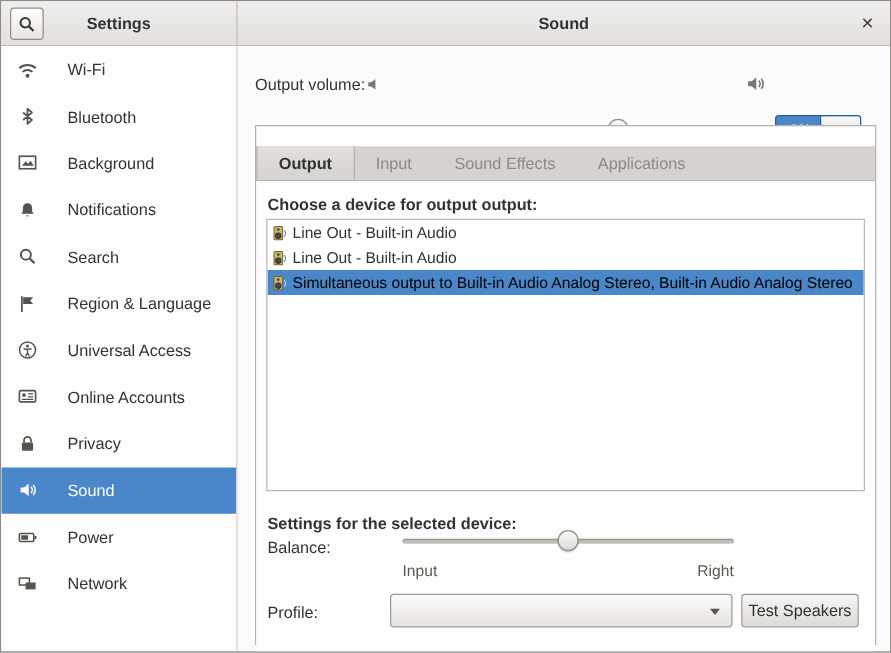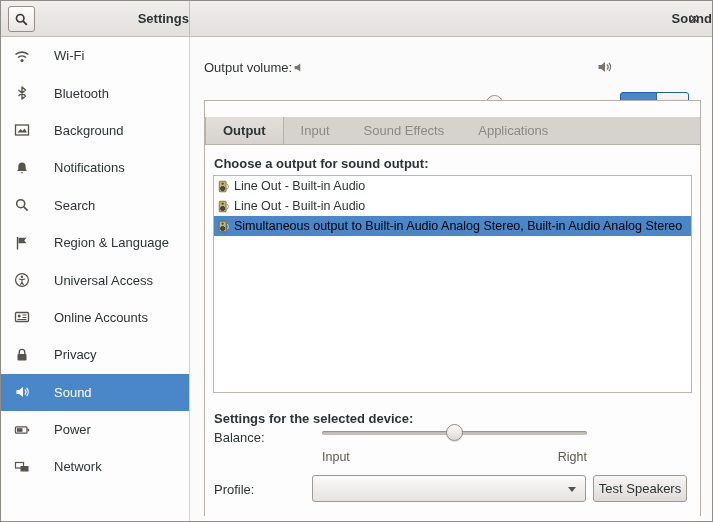--- a/index.html
+++ b/index.html
@@ -23,21 +23,21 @@
     border-bottom: 1px solid #c2bdb6;
     display: flex;
   }
   .hb-left {
     position: relative; width: 189px; height: 100%;
     border-right: 1px solid #c2bdb6;
   }
   .hb-right { position: relative; flex: 1; height: 100%; }
   .hb-title {
     position: absolute; left: 0; right: 0; top: 10px;
-    text-align: right; font-weight: bold; color: #2e3436;
+    text-align: center; font-weight: bold; color: #2e3436;
   }
   .search-btn {
     position: absolute; left: 7px; top: 5px;
     width: 27px; height: 26px;
     border: 1px solid #978f86;
     border-radius: 3px;
     background: linear-gradient(to bottom, #fefefe, #e8e6e3);
     display: flex; align-items: center; justify-content: center;
     cursor: pointer;
   }
@@ -358,21 +358,21 @@
     <div class="notebook">
       <div class="tabstrip">
         <div class="tab active">Output</div>
         <div class="tab">Input</div>
         <div class="tab">Sound Effects</div>
         <div class="tab">Applications</div>
       </div>
 
       <div class="page">
 
-        <span class="bold-label choose-label">Choose a output for sound output:</span>
+        <span class="bold-label choose-label">Choose a device for output output:</span>
 
         <div class="device-list">
           <div class="device-row">
             <span>
                 <svg width="13" height="13" viewBox="0 0 16 16">
                   <rect x="1.5" y="1.5" width="8.5" height="13" rx="1" fill="#c8b765" stroke="#70652f"></rect>
                   <circle cx="5.7" cy="10.5" r="2.6" fill="#4a4a52" stroke="#2e2e33"></circle>
                   <circle cx="5.7" cy="4.5" r="1.4" fill="#4a4a52"></circle>
                   <path d="M11.5 5a5 5 0 0 1 0 6.5" stroke="#5b87b5" fill="none"></path>
                 </svg>

